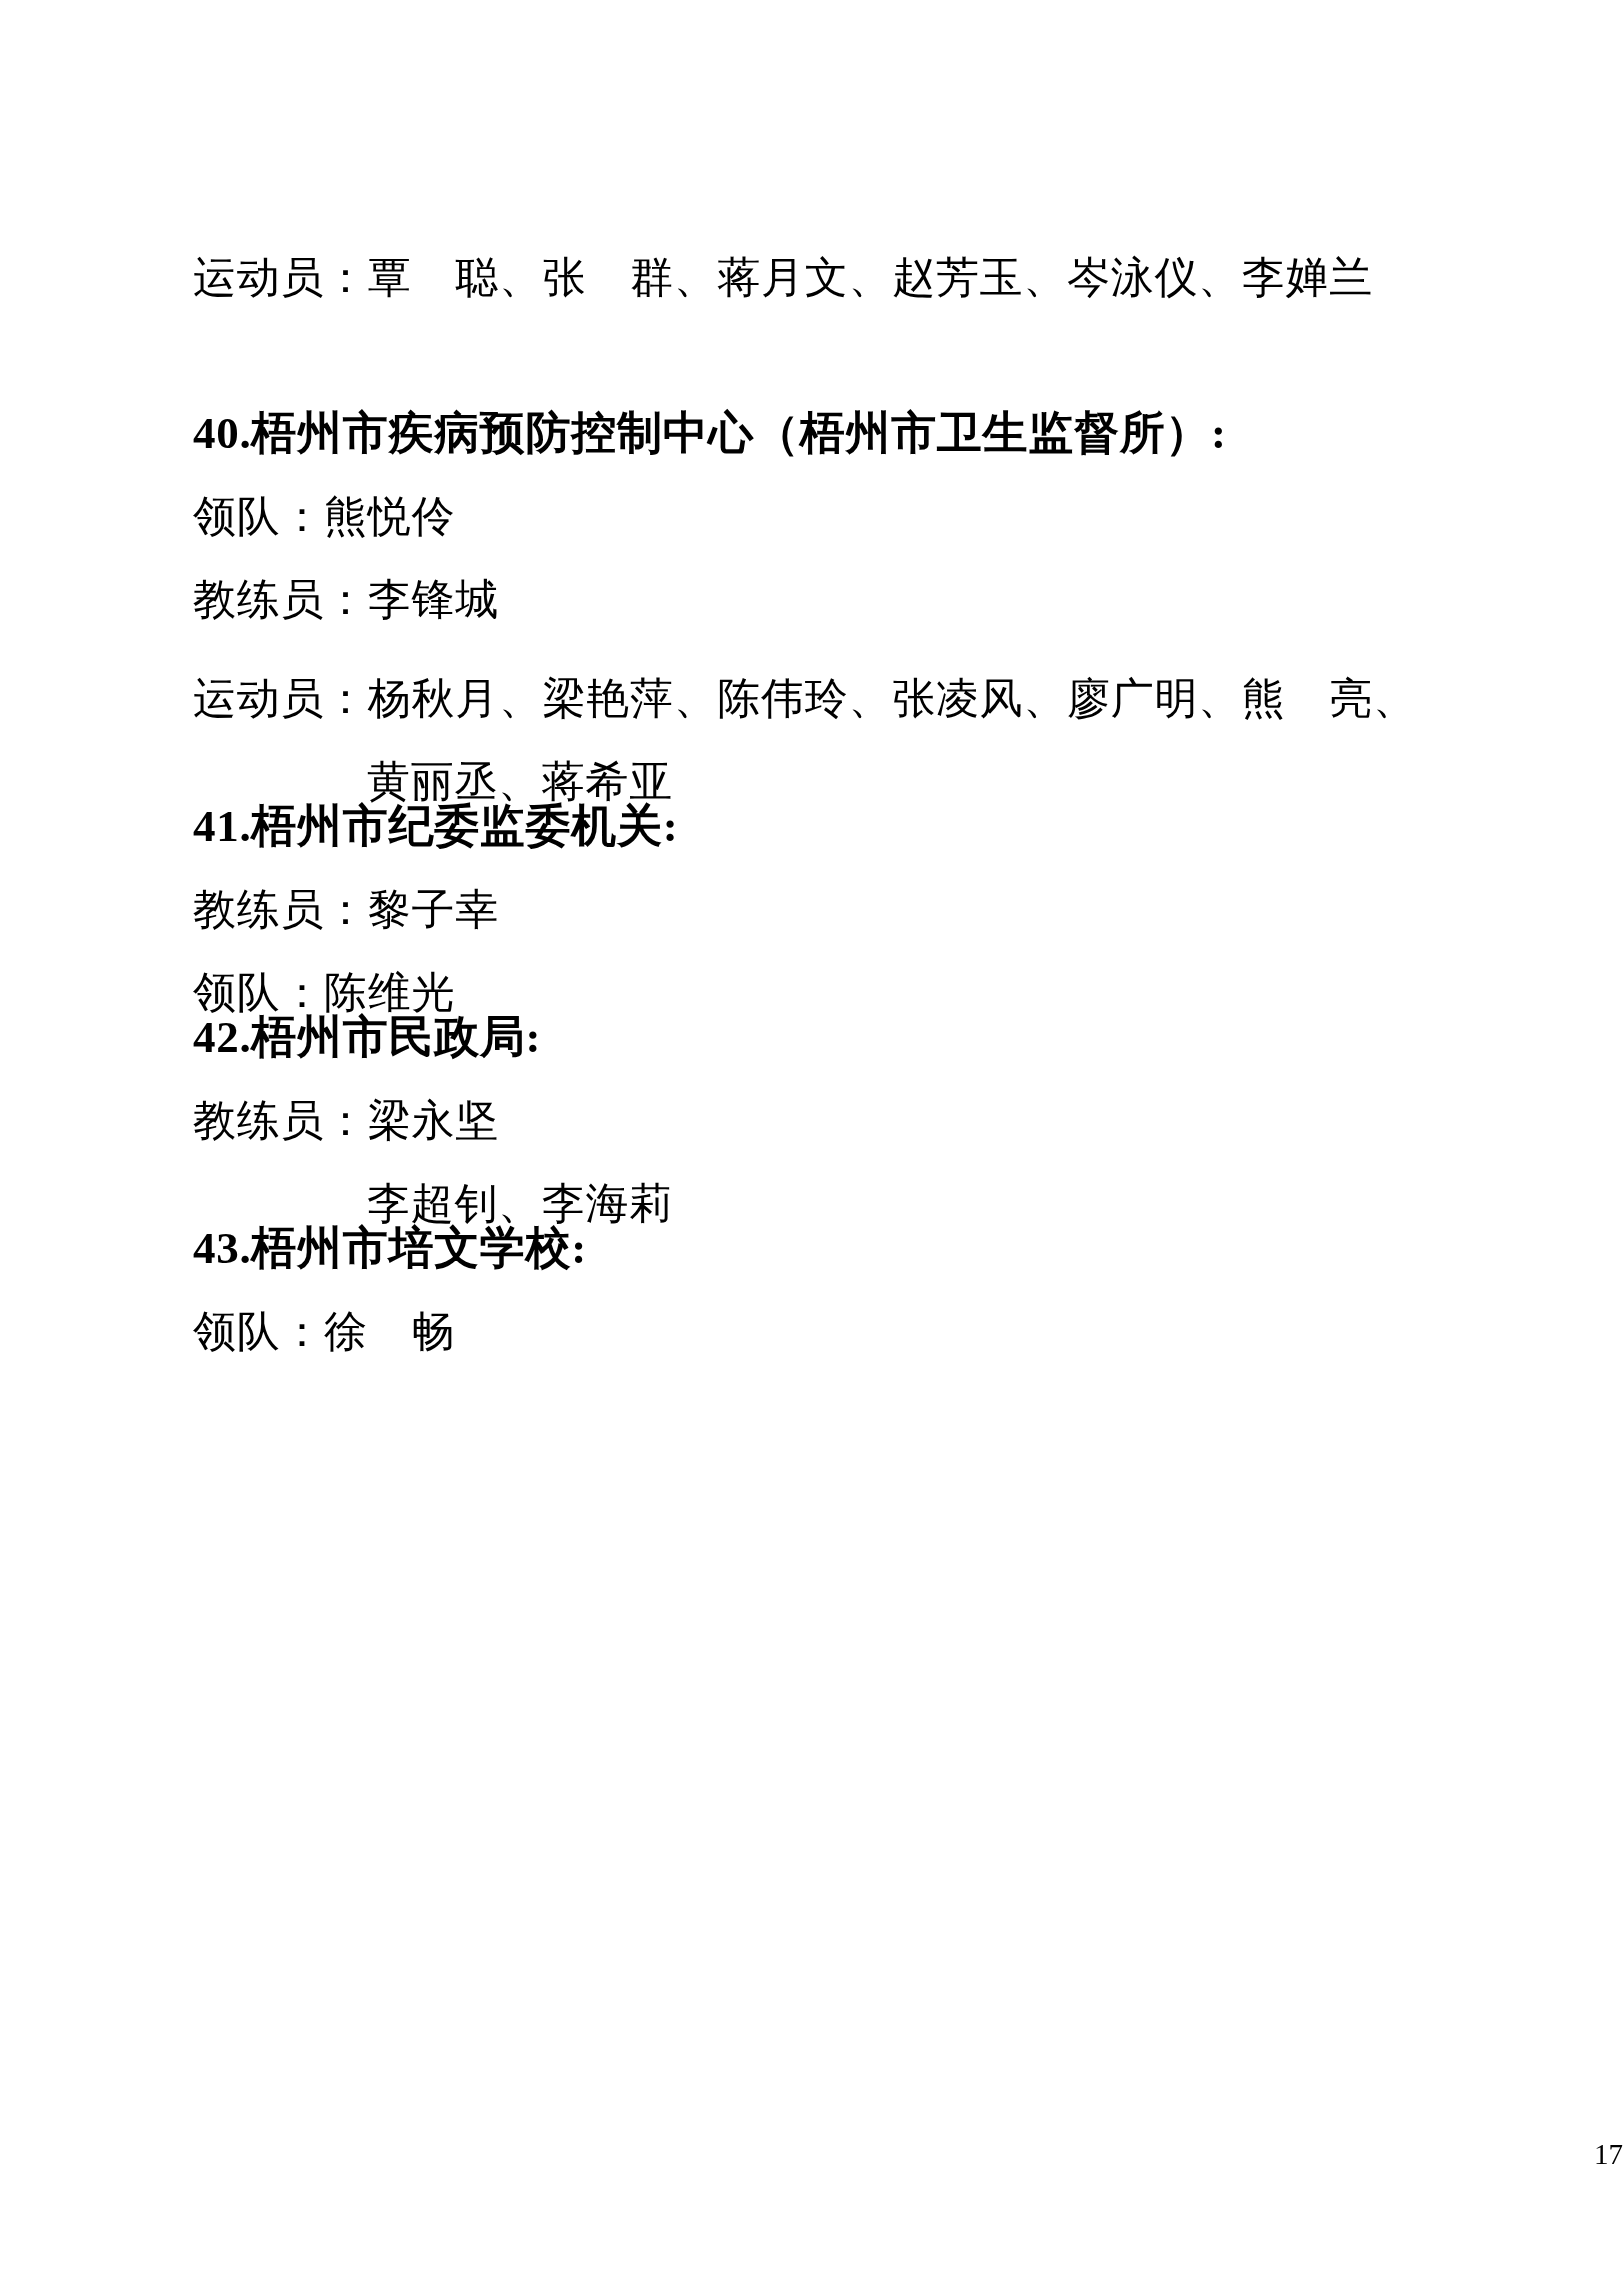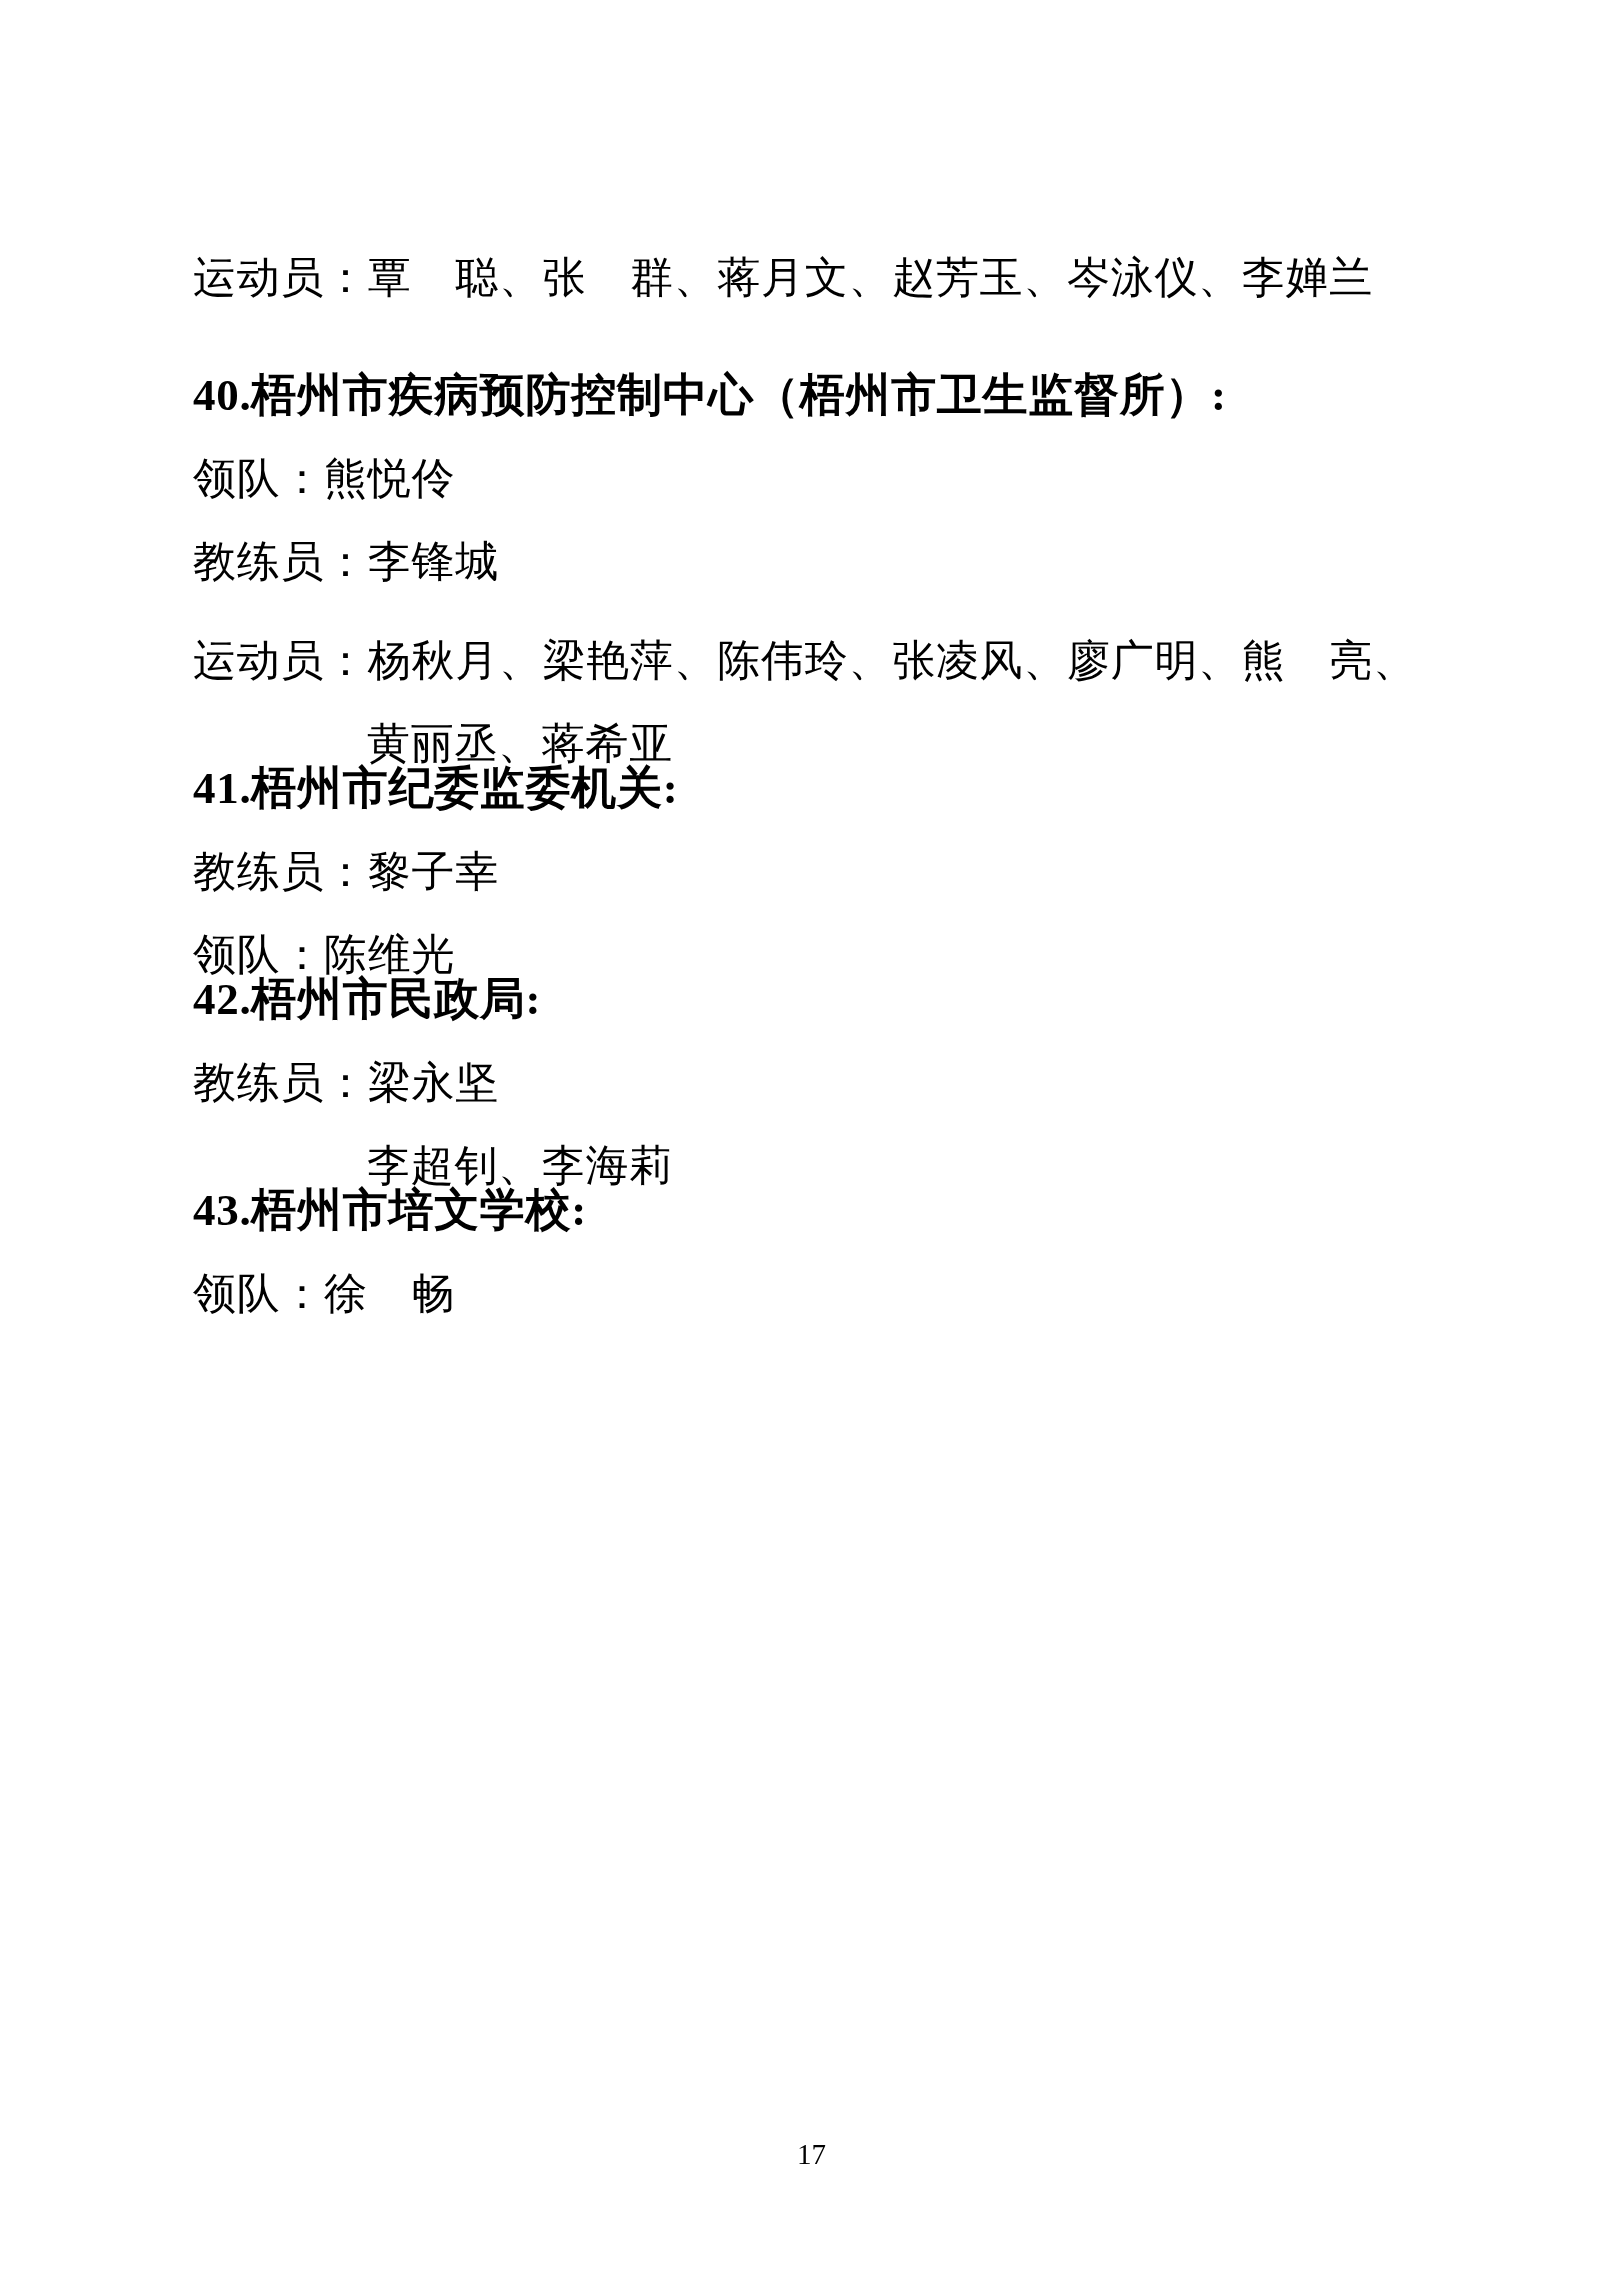--- a/index.html
+++ b/index.html
@@ -42,28 +42,28 @@
   .cont-line {
     padding-left: 174px;
   }
   .heading-line {
     font-size: 45px;
     line-height: 45px;
     font-weight: bold;
     letter-spacing: 0.7px;
   }
   .heading-first {
-    margin-top: 73px;
+    margin-top: 111px;
   }
   .page-number {
     position: absolute;
     top: 2138px;
     left: 0;
     right: 0;
-    text-align: center;
+    text-align: right;
     font-size: 29px;
     line-height: 32px;
   }
 </style>
 </head>
 <body>
 
 <div class="page">
   <div class="content">
 

